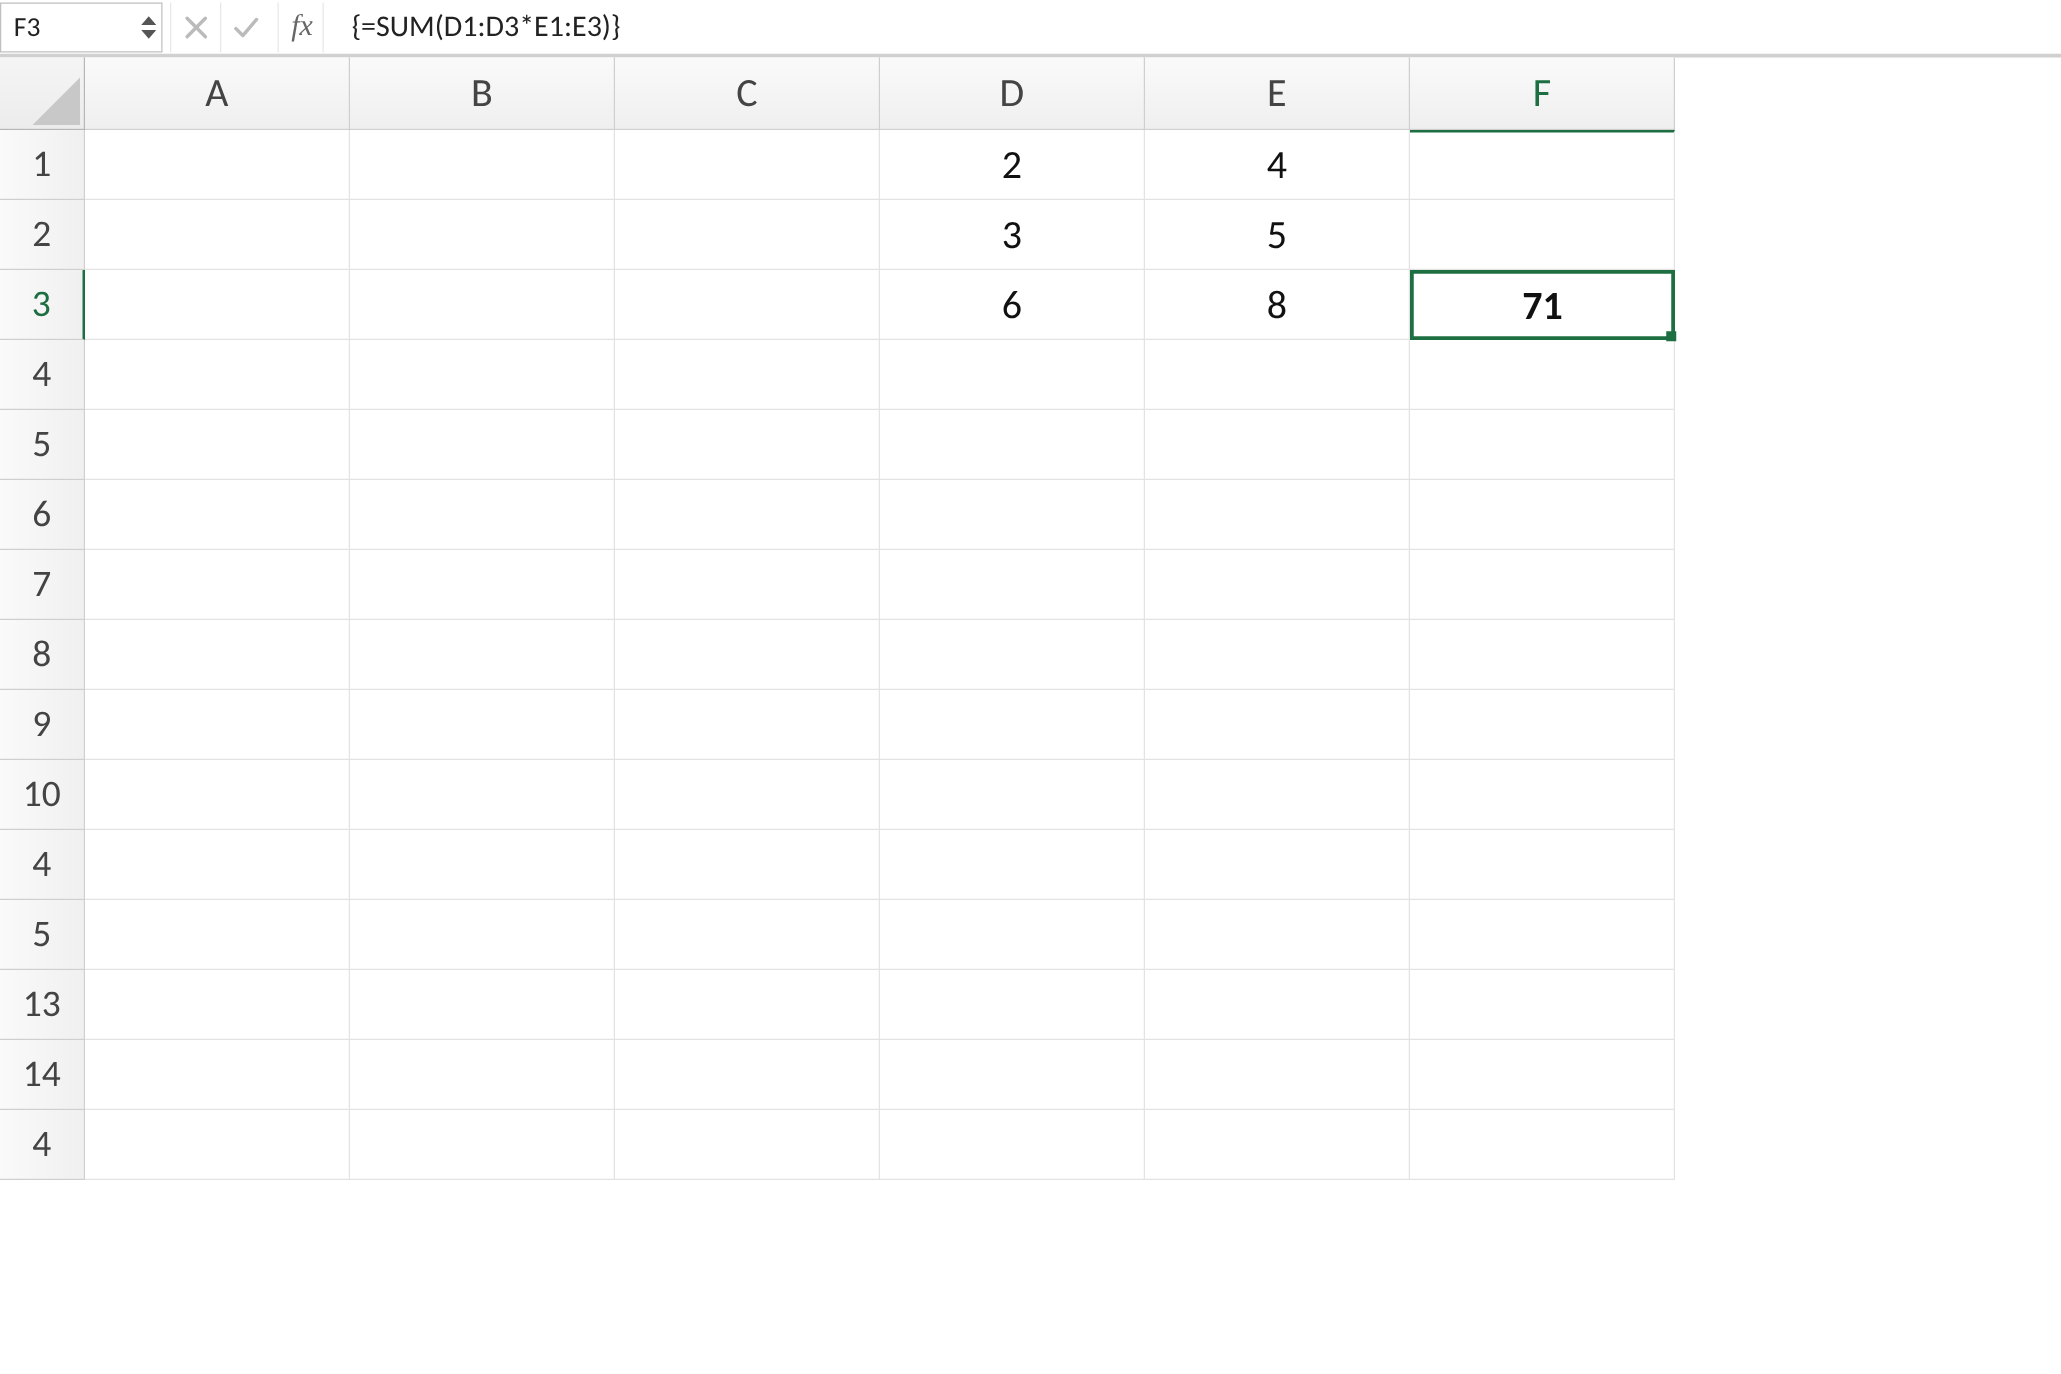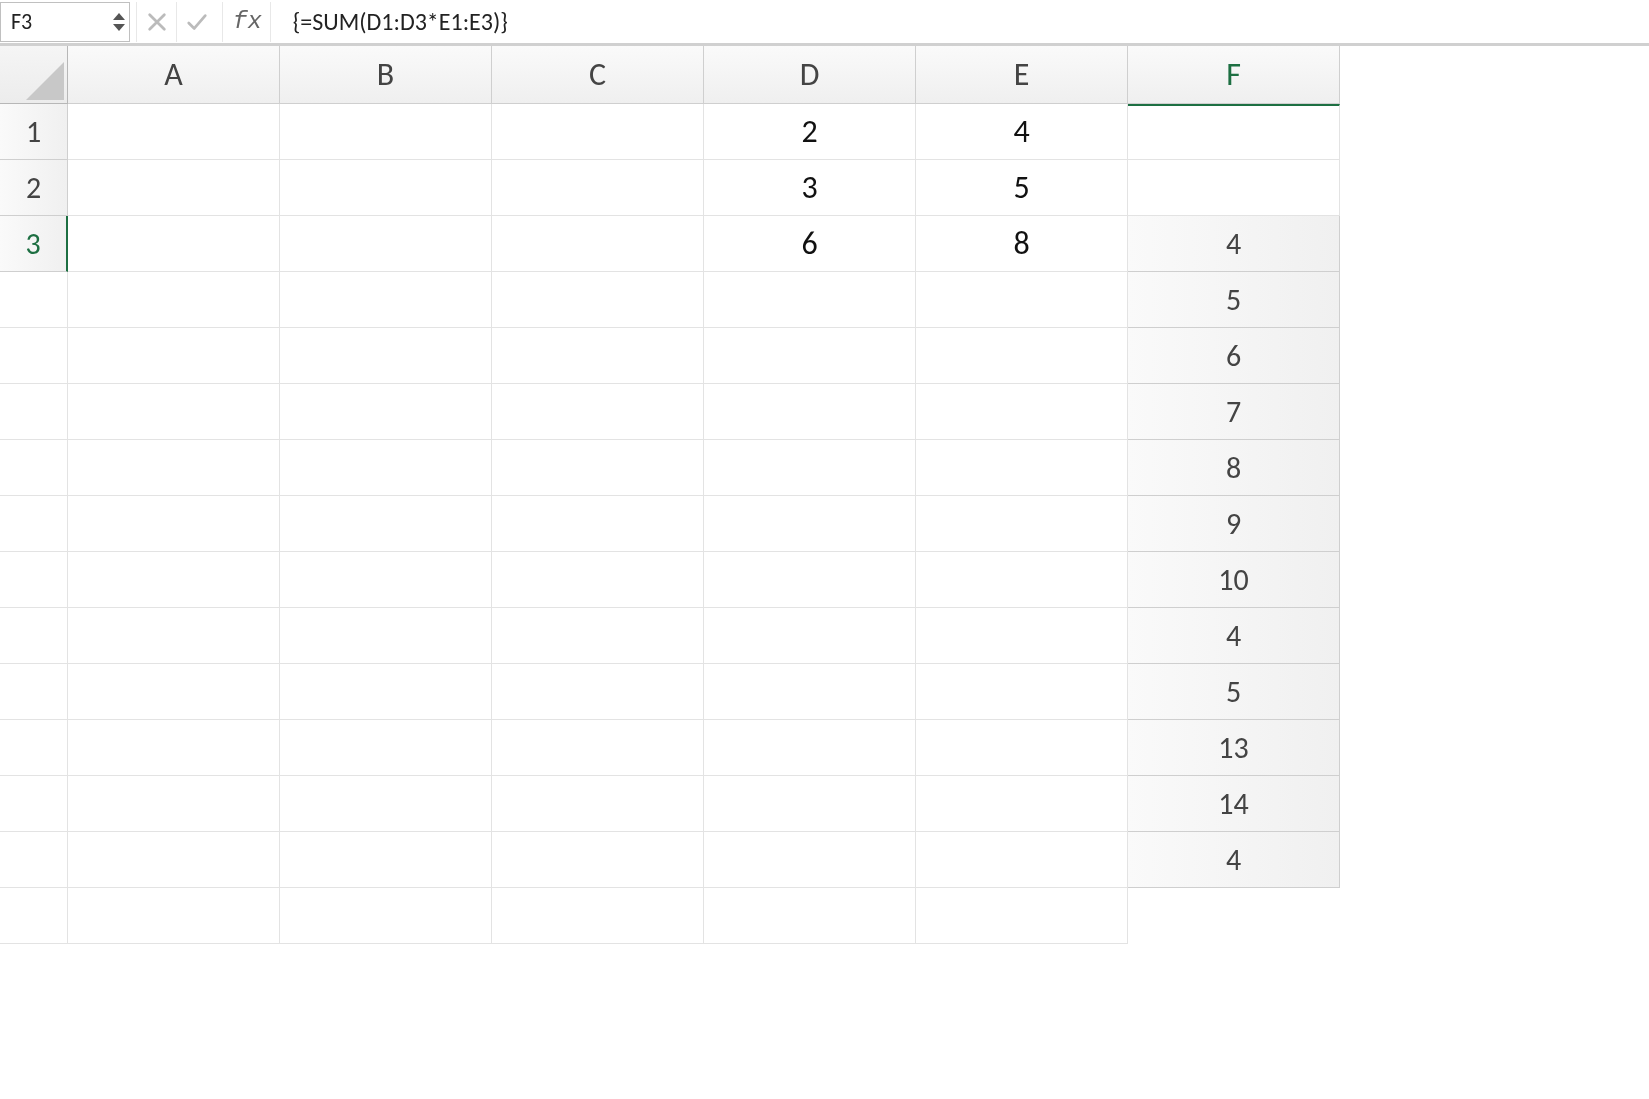--- a/index.html
+++ b/index.html
@@ -62,21 +62,21 @@
       display: flex;
       align-items: center;
       justify-content: center;
       color: #bbb;
       border-left: 1px solid #e8e8e8;
     }
     .fb-btn svg { width: 22px; height: 22px; }
 
     .fx-label {
       font-style: italic;
-      font-family: Liberation Mono, monospace;
+      font-family: Liberation Serif, serif;
       font-size: 24px;
       color: #666;
       padding: 0 8px 0 10px;
       border-left: 1px solid #e8e8e8;
       height: 40px;
       display: flex; align-items: center;
     }
     .formula-input-wrap {
       flex: 1;
       height: 40px;
@@ -205,20 +205,21 @@
     <div class="cell"></div>
     <div class="cell">3</div>
     <div class="cell">5</div>
     <div class="cell"></div>
     <div class="row-header active">3</div>
     <div class="cell"></div>
     <div class="cell"></div>
     <div class="cell"></div>
     <div class="cell">6</div>
     <div class="cell">8</div>
+    <div class="cell selected bold">71</div>
     <div class="row-header">4</div>
     <div class="cell"></div>
     <div class="cell"></div>
     <div class="cell"></div>
     <div class="cell"></div>
     <div class="cell"></div>
     <div class="cell"></div>
     <div class="row-header">5</div>
     <div class="cell"></div>
     <div class="cell"></div>

